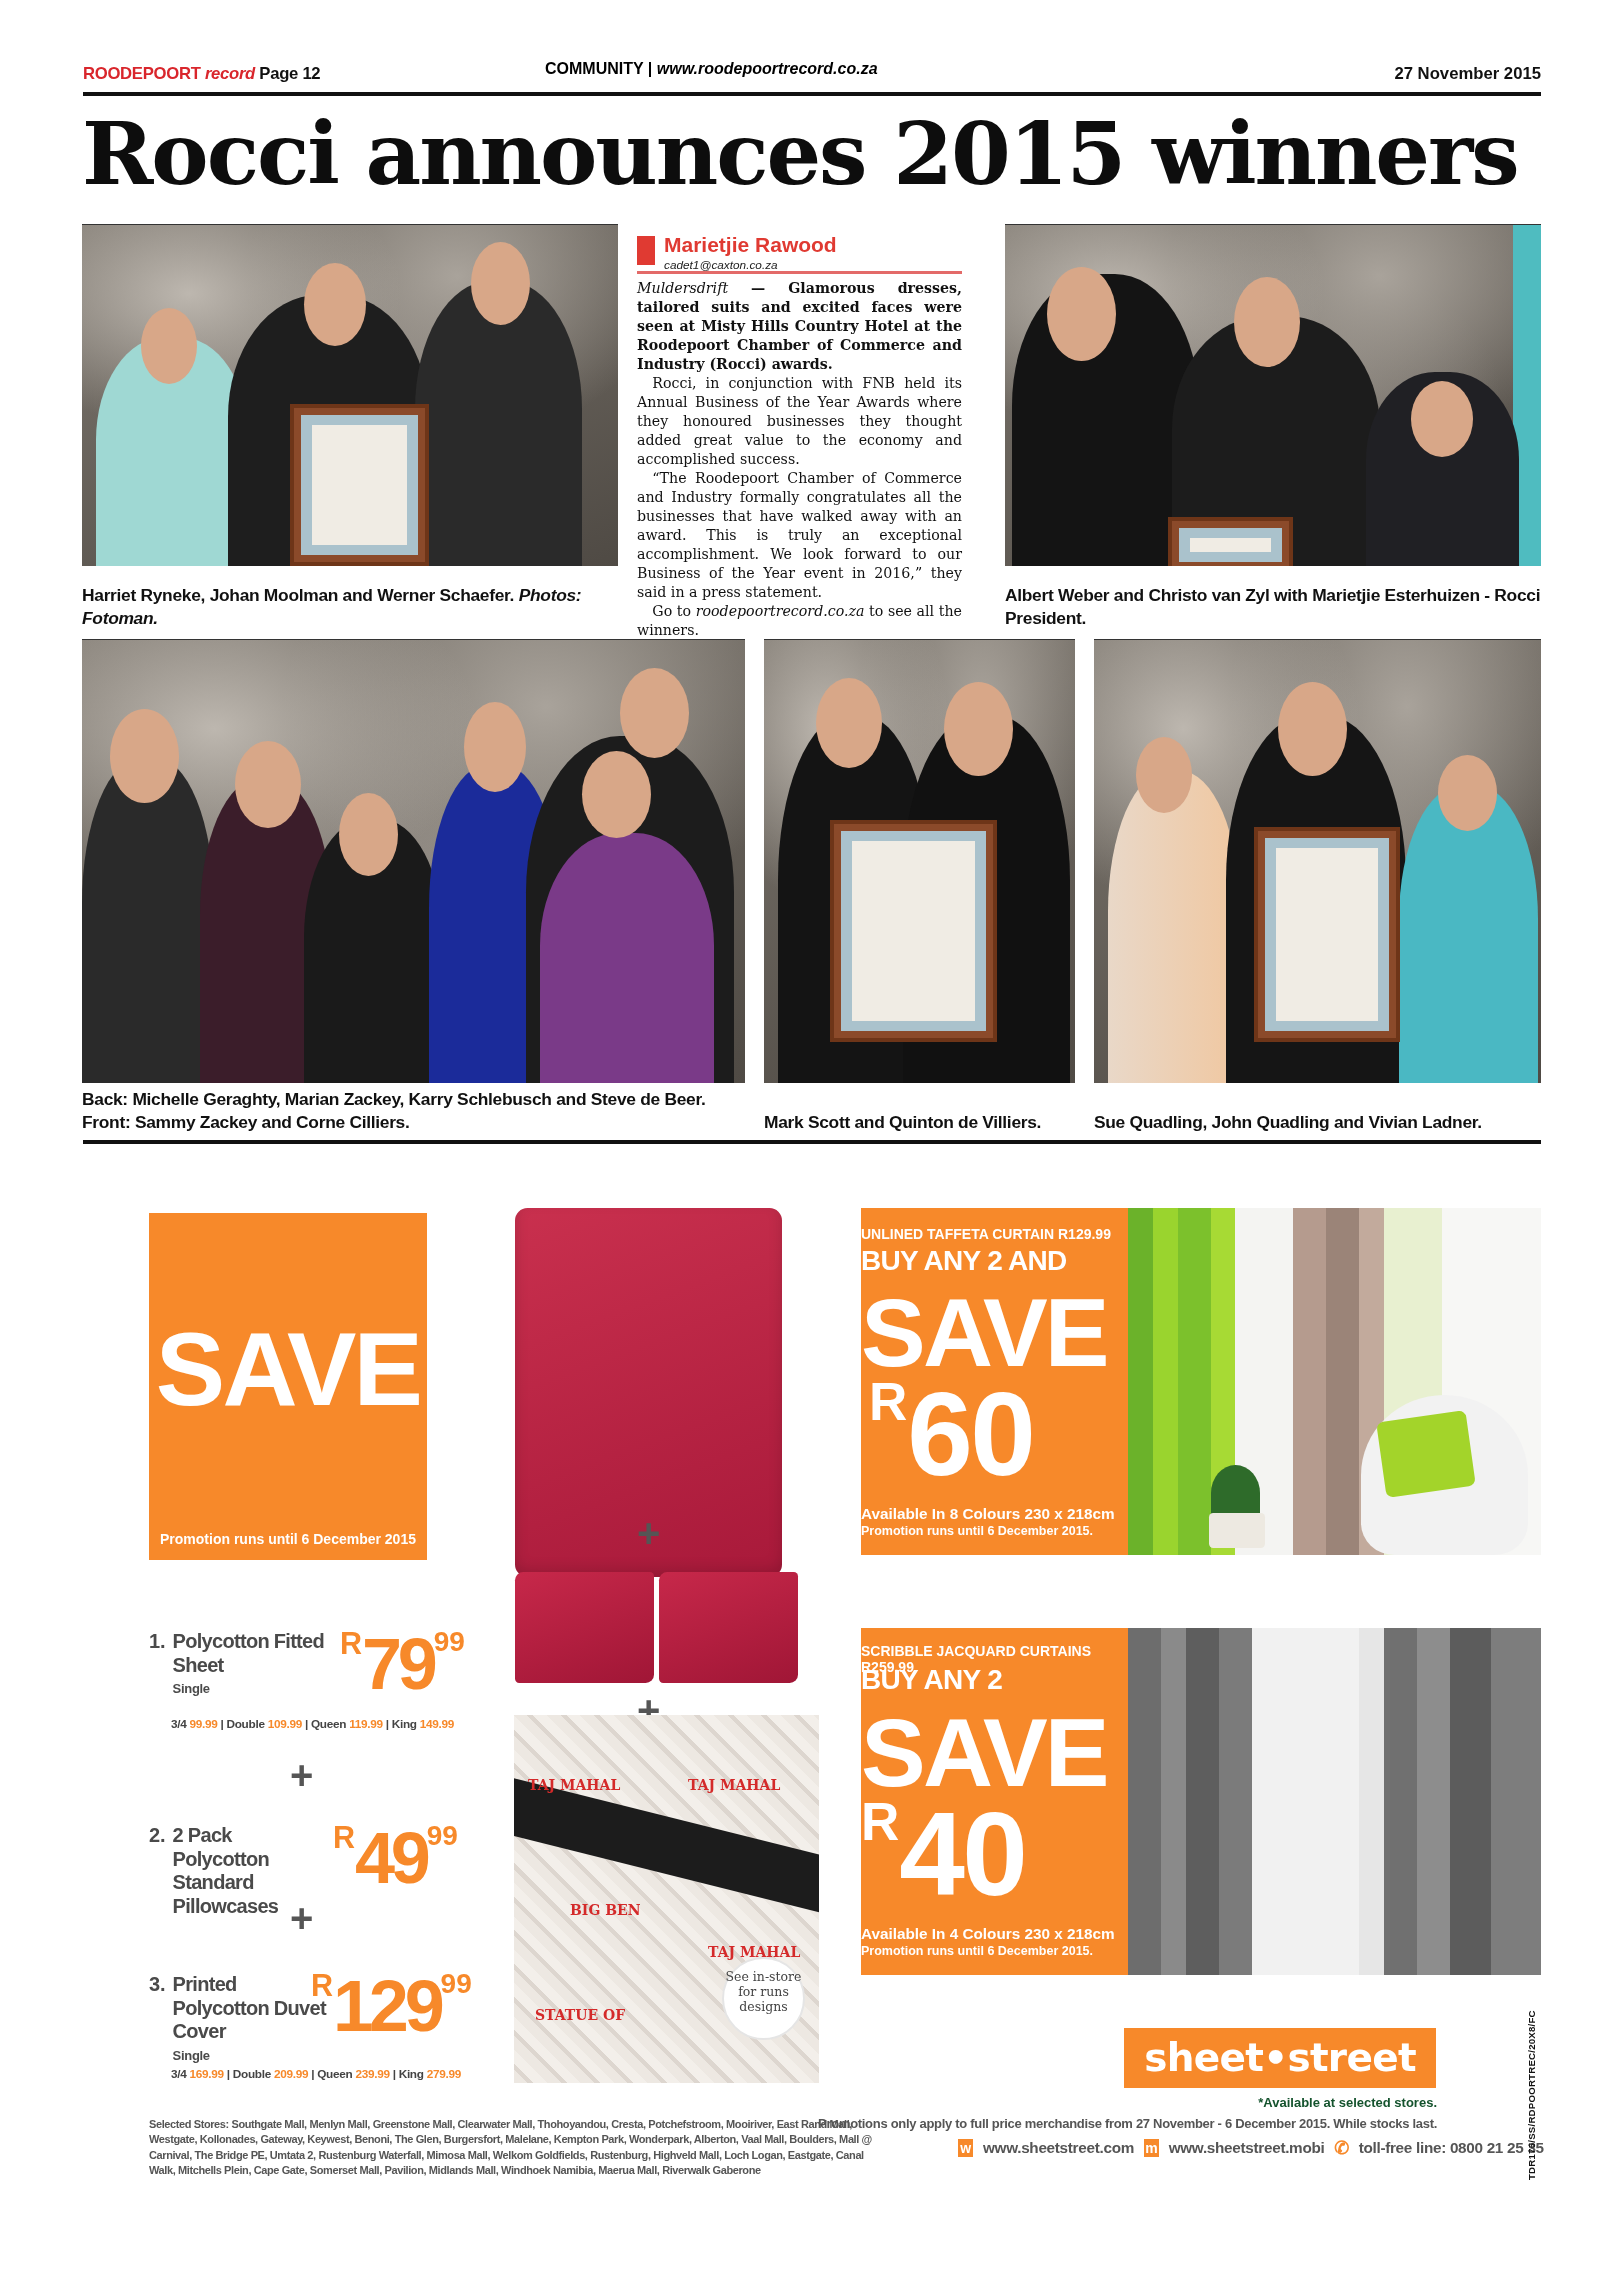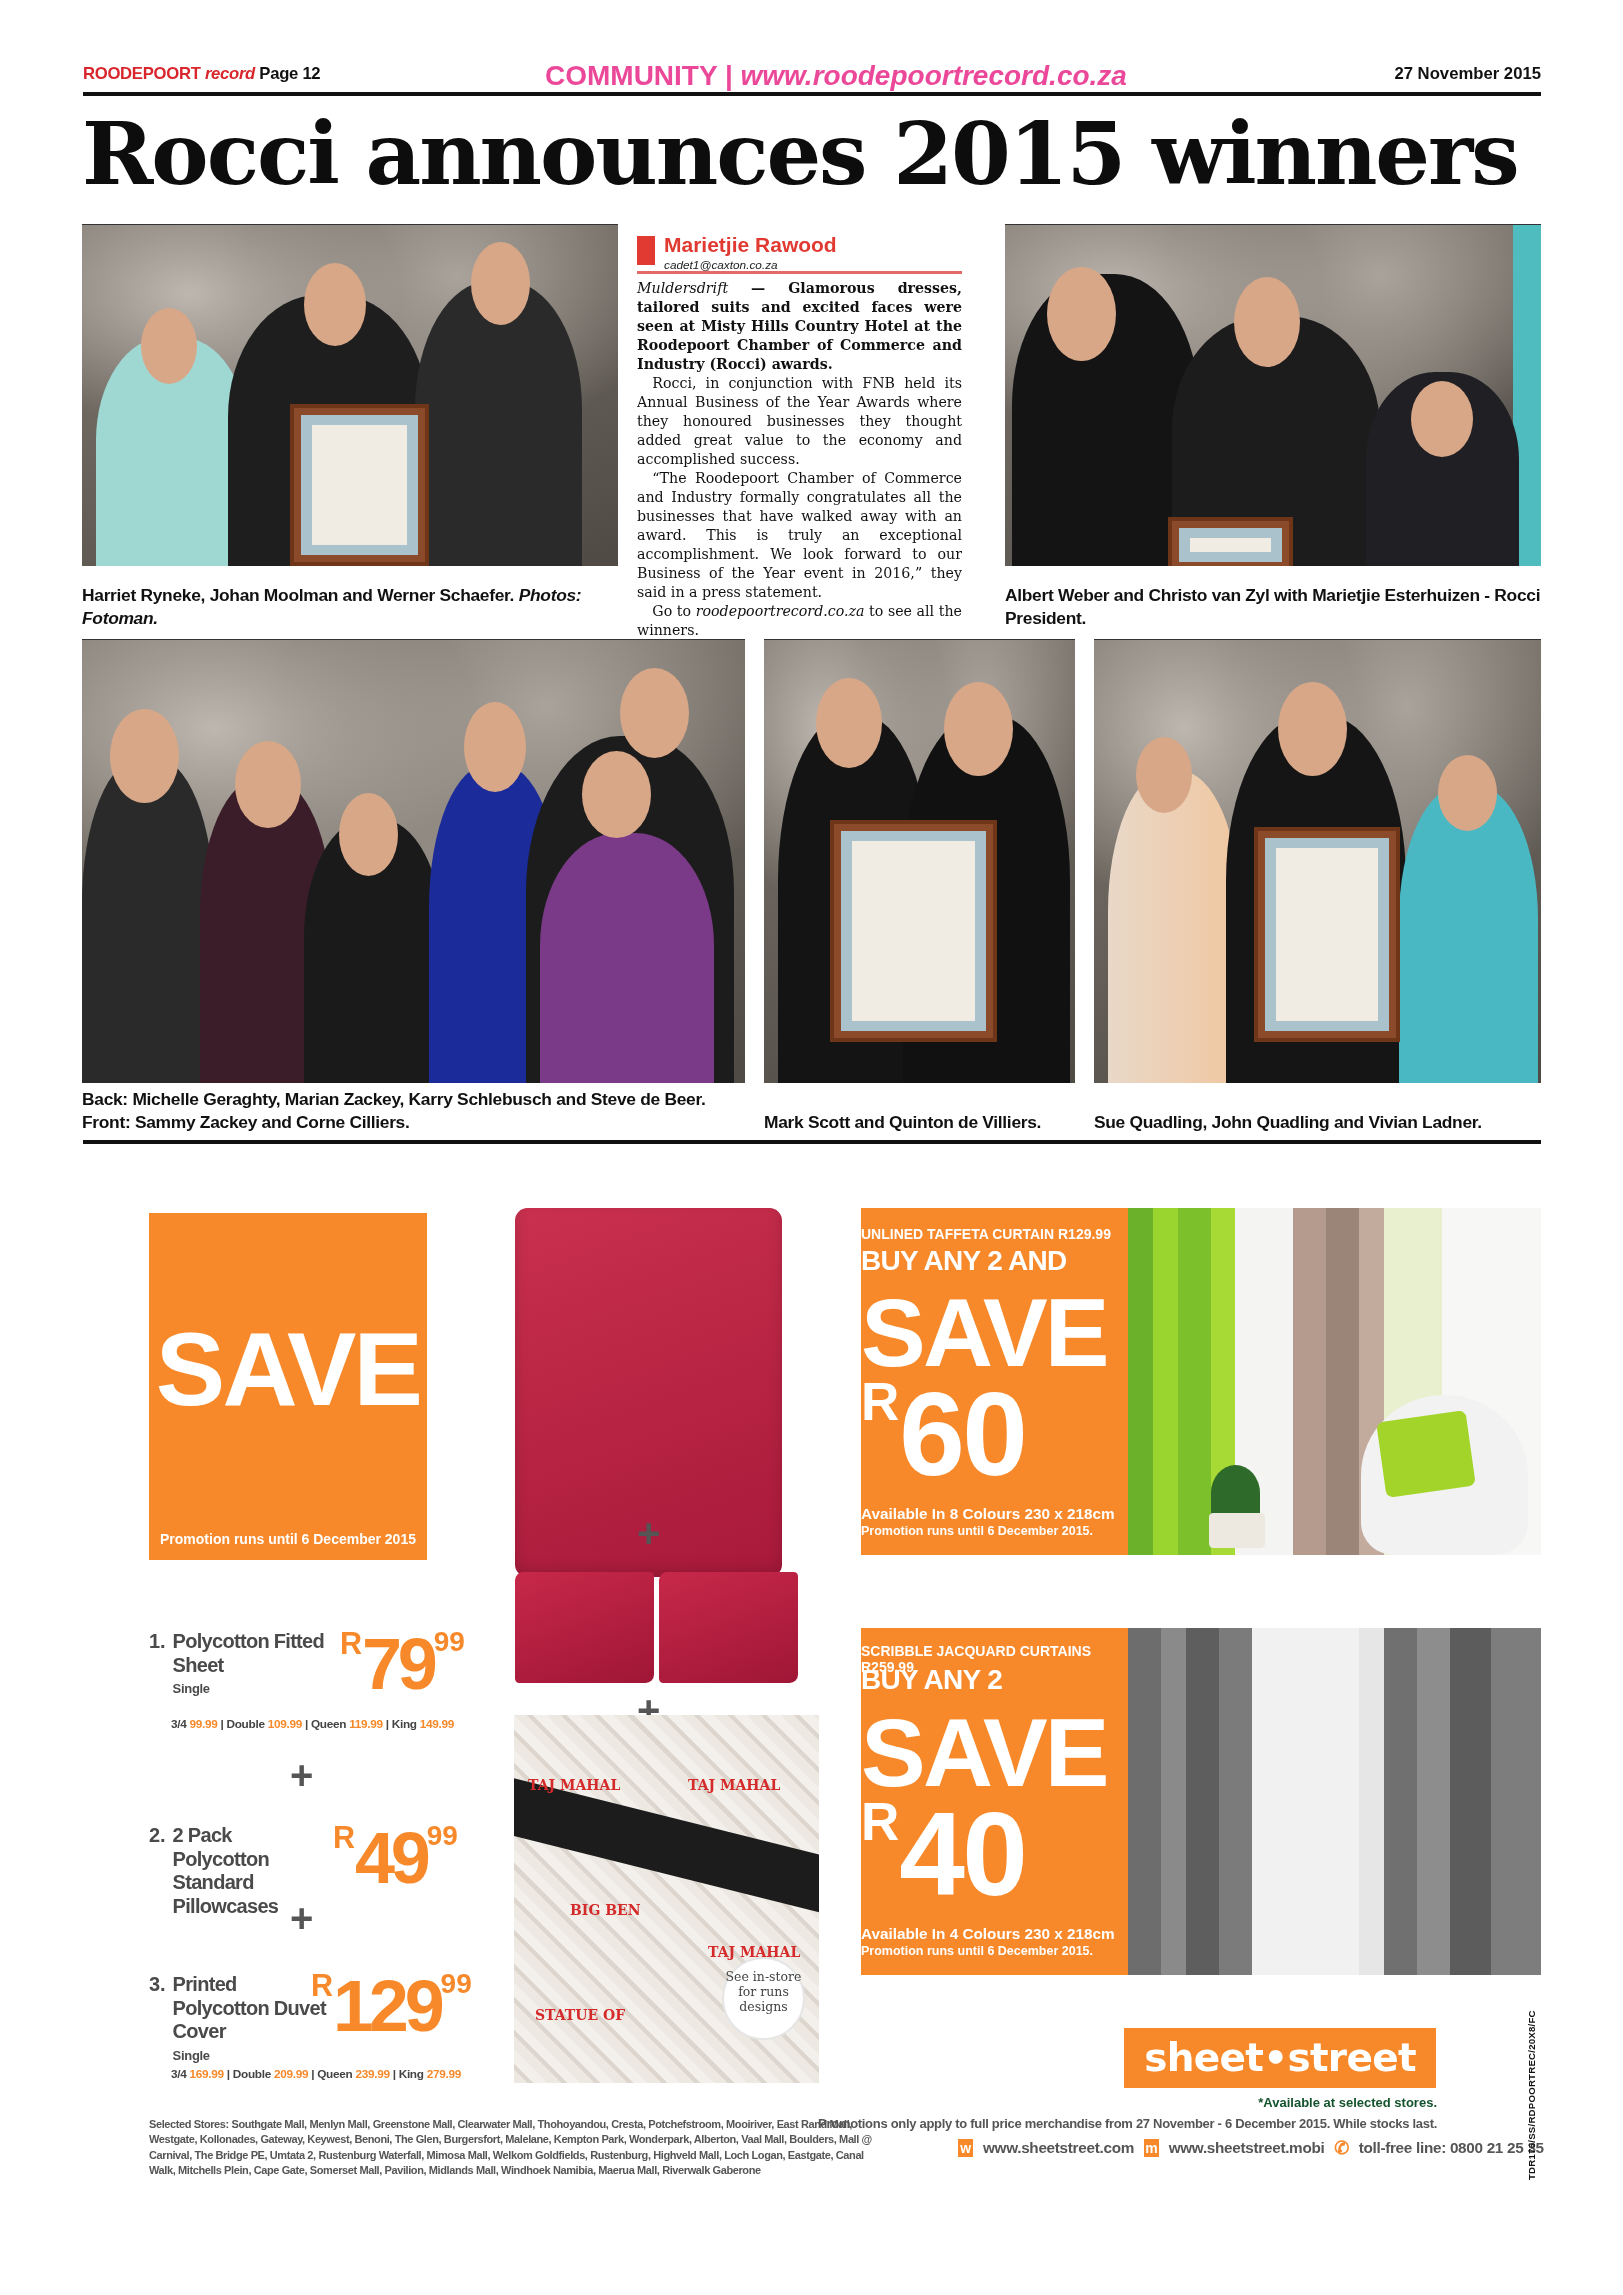--- a/index.html
+++ b/index.html
@@ -4,21 +4,21 @@
 <style>
   * { box-sizing: border-box; margin: 0; padding: 0; }
   html, body { width: 1624px; height: 2295px; background: #ffffff; overflow: hidden; }
   body { position: relative; font-family: "Liberation Sans", sans-serif; color: #111; }
   .abs { position: absolute; }
 
   
   .hdr-left { left: 83px; top: 64px; font-size: 16.7px; font-weight: bold; color: #d9262c; font-family: "Liberation Sans", sans-serif; letter-spacing: -0.3px; }
   .hdr-left .rec { font-style: italic; }
   .hdr-left .pg { color: #111; }
-  .hdr-center { left: 545px; top: 60px; font-size: 28px; font-weight: bold; color: #ec4899; font-family: "Liberation Sans", sans-serif; }
+  .hdr-center { left: 545px; top: 60px; font-size: 16px; font-weight: bold; color: #000000; font-family: "Liberation Sans", sans-serif; }
   .hdr-center .url { font-style: italic; }
   .hdr-right { right: 83px; top: 64px; font-size: 16.7px; font-weight: bold; color: #111; }
   .hdr-rule { left: 83px; top: 92px; width: 1458px; height: 3.5px; background: #111; }
 
   .headline { left: 82px; top: 111px; font-family: "DejaVu Serif", serif; font-weight: bold; font-size: 86px; letter-spacing: -2.1px; color: #0d0d0d; line-height: 1; white-space: nowrap; }
 
   
   .photo { background: #5a5550; overflow: hidden; border-top: 1.4px solid #333; }
   .photo .bg { position: absolute; inset: 0; background:
       radial-gradient(ellipse at 20% 20%, #bdb7af 0%, transparent 35%),
@@ -261,21 +261,21 @@
   <div class="red" style="left:56px; top:187px;">BIG BEN</div>
   <div class="red" style="left:194px; top:229px;">TAJ MAHAL</div>
   <div class="red" style="left:21px; top:292px;">STATUE OF</div>
 </div>
 <div class="abs badge">See in-store for runs designs</div>
 
 <div class="abs orange curt-box" style="left:861px; top:1208px; width:267px; height:347px;">
   <div style="position:absolute; left:0; right:0; top:18px; font-size:14px; font-weight:bold;">UNLINED TAFFETA CURTAIN R129.99</div>
   <div style="position:absolute; left:0; right:0; top:37px; font-size:28px; font-weight:bold; letter-spacing:-0.7px;">BUY ANY 2 AND</div>
   <div class="big-save" style="top:76px; font-size:97px;">SAVE</div>
-  <div class="big-save" style="top:167px; font-size:118px;"><span class="r">R</span><span>60</span></div>
+  <div class="big-save" style="top:167px; font-size:118px;padding-left:8px;"><span class="r">R</span><span>60</span></div>
   <div class="foot" style="top:297px; font-size:15.3px;">Available In 8 Colours 230 x 218cm</div>
   <div class="foot" style="top:314px; font-size:12.5px;">Promotion runs until 6 December 2015.</div>
 </div>
 <div class="abs curt-img1"></div>
 <div class="abs chair"></div>
 <div class="abs cushion"></div>
 <div class="abs plant"></div>
 <div class="abs pot"></div>
 
 <div class="abs orange curt-box" style="left:861px; top:1628px; width:267px; height:347px;">

